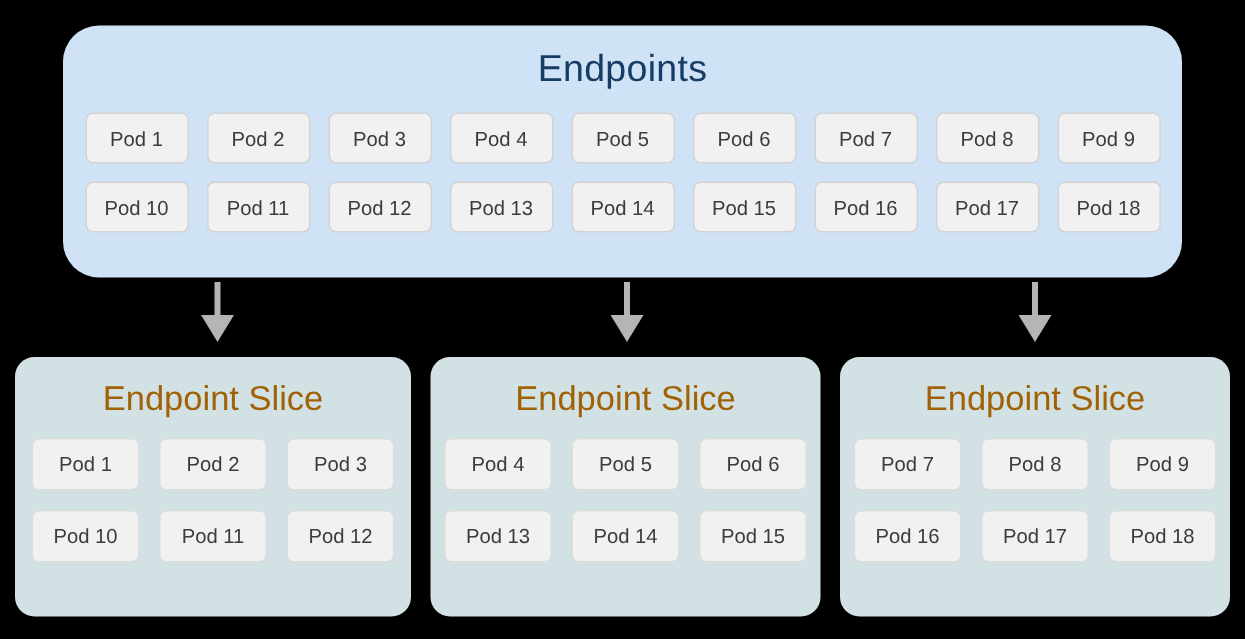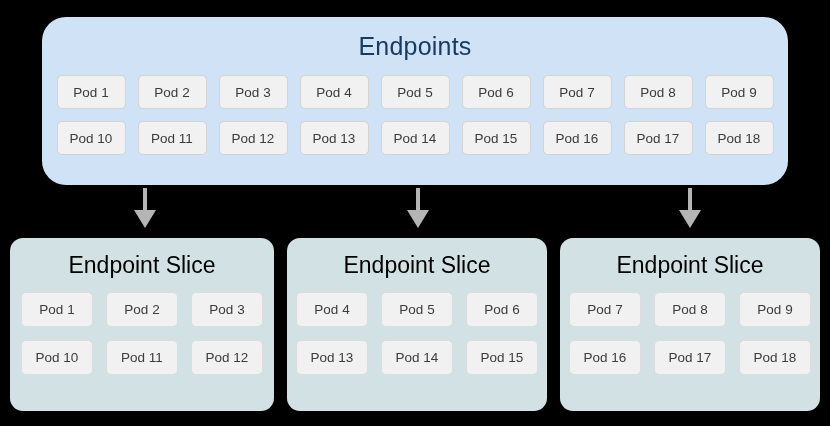--- a/index.html
+++ b/index.html
@@ -98,21 +98,21 @@
     border-radius: 13px;
     box-sizing: border-box;
   }
   .slice-title {
     position: absolute;
     top: 13px;
     left: 0;
     width: 100%;
     text-align: center;
     font-size: 23px;
-    color: #000000;
+    color: #a16207;
     line-height: 28px;
   }
   .slice-rows {
     position: absolute;
     top: 54px;
     left: 0;
     width: 100%;
   }
   .sl-row {
     display: flex;

